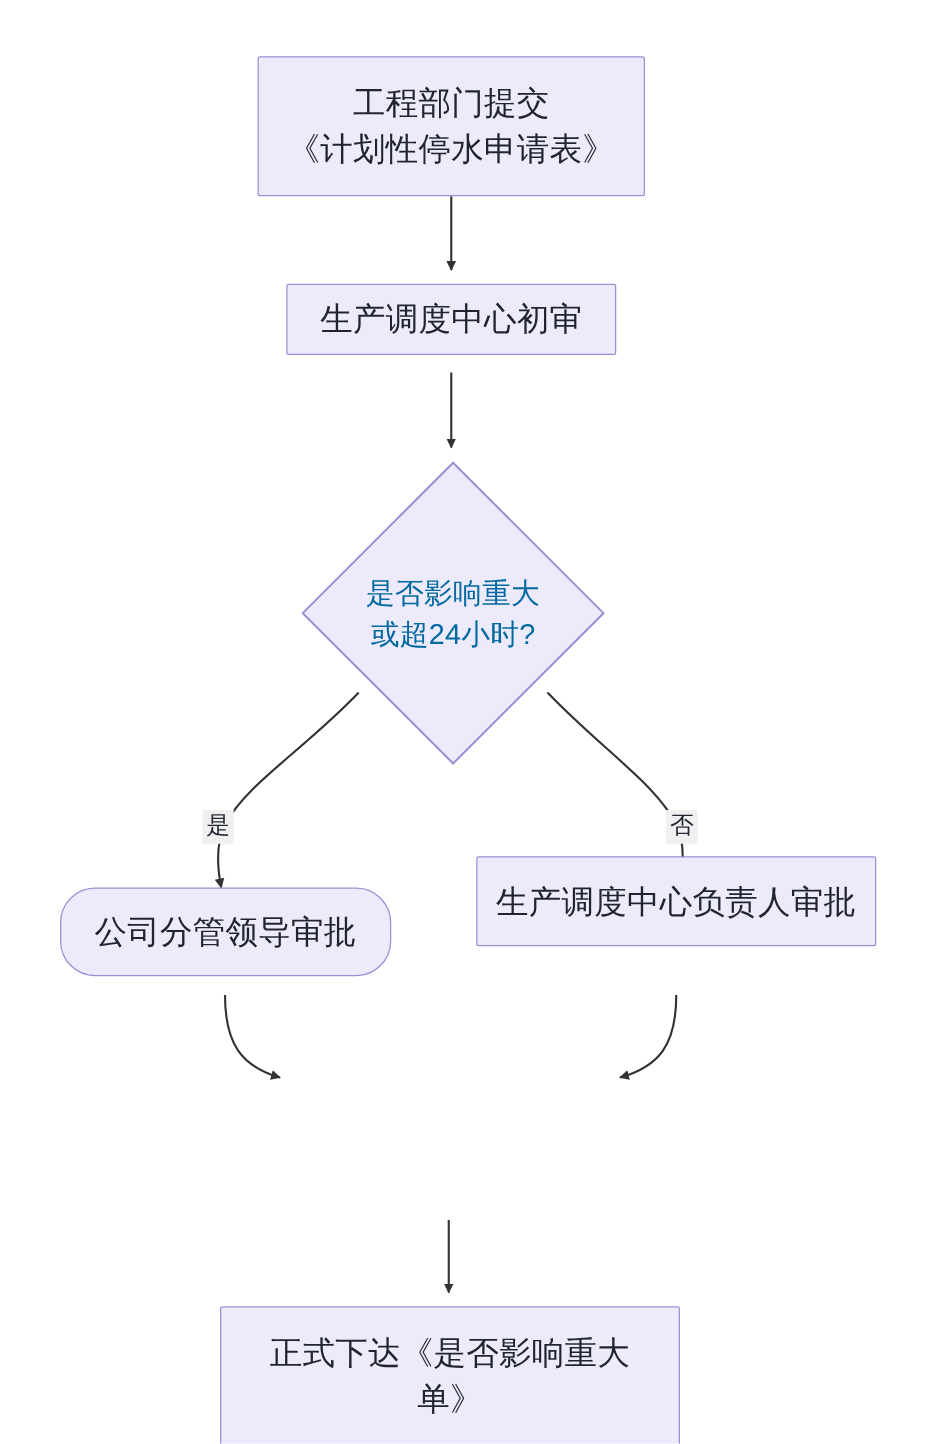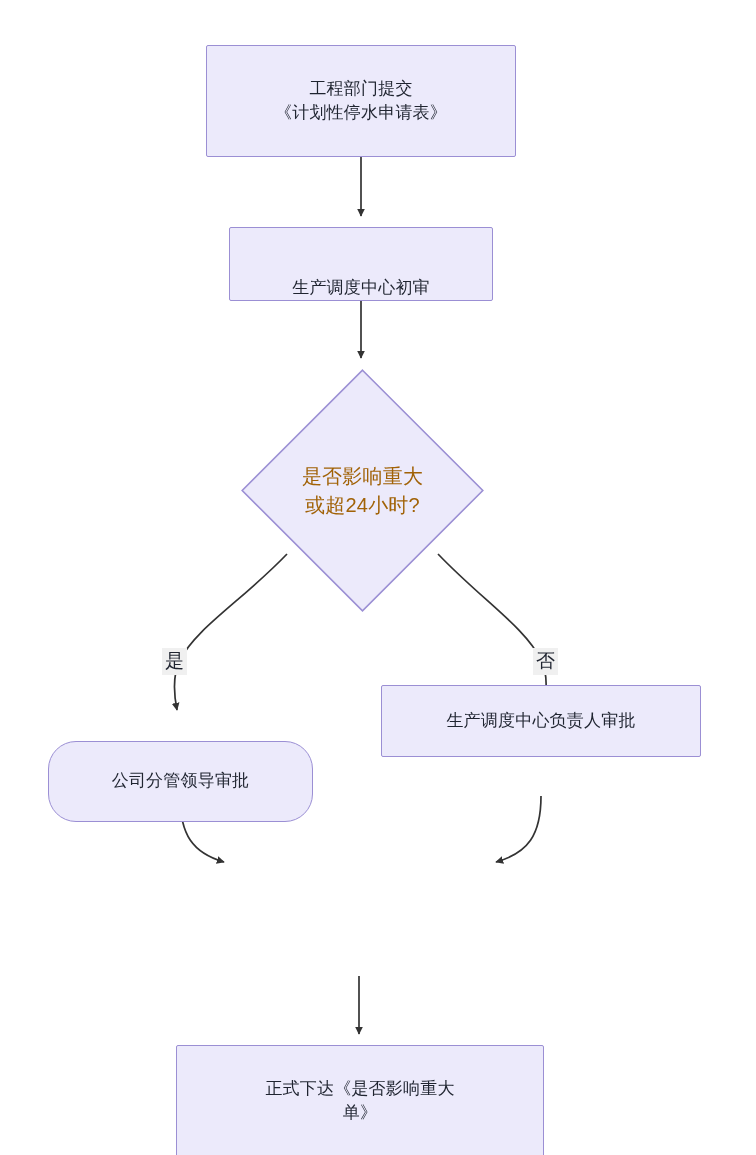--- a/index.html
+++ b/index.html
@@ -29,21 +29,21 @@
   .node {
     position: absolute;
     box-sizing: border-box;
     background: #ECEAFB;
     border: 1.4px solid #9B8FD4;
     color: #1f2430;
     display: flex;
     align-items: center;
     justify-content: center;
     text-align: center;
-    font-size: 17px;
+    font-size: 26px;
     line-height: 1.42;
     letter-spacing: 0.2px;
     white-space: pre-line;
     z-index: 2;
   }
   .node.rect {
     border-radius: 2px;
   }
   .diamond-wrap {
     position: absolute;
@@ -59,23 +59,23 @@
   .diamond-label {
     position: absolute;
     left: 0;
     top: 0;
     width: 100%;
     height: 100%;
     display: flex;
     align-items: center;
     justify-content: center;
     text-align: center;
-    font-size: 20px;
+    font-size: 23px;
     line-height: 1.42;
-    color: #a16207;
+    color: #0369a1;
     white-space: pre-line;
     letter-spacing: 0.2px;
   }
   .edge-label {
     position: absolute;
     background: #F0F0F0;
     color: #1f2430;
     font-size: 19px;
     line-height: 1.2;
     padding: 2px 3px;
@@ -108,33 +108,33 @@
     <path d="M 541,796 C 541,835 528,853 496,862" fill="none" stroke="#333333" stroke-width="1.7" marker-end="url(#arrowhead)"></path>
 
     <path d="M 359,976 L 359,1034" fill="none" stroke="#333333" stroke-width="1.7" marker-end="url(#arrowhead)"></path>
   </svg>
 
   <div class="node rect" style="left:206px; top:45px; width:310px; height:112px;">
     <span>工程部门提交
 《计划性停水申请表》</span>
   </div>
 
-  <div class="node rect" style="left:229px; top:227px; width:264px; height:74px;align-items:flex-end;">
+  <div class="node rect" style="left:229px; top:227px; width:264px; height:57px;">
     <span>生产调度中心初审</span>
   </div>
 
   <div class="diamond-wrap" style="left:241px; top:369px; width:243px; height:243px;">
     <svg class="diamond-shape" viewBox="0 0 243 243" xmlns="http://www.w3.org/2000/svg">
       <polygon points="121.5,1.2 241.8,121.5 121.5,241.8 1.2,121.5" fill="#ECEAFB" stroke="#9B8FD4" stroke-width="1.6"></polygon>
     </svg>
     <div class="diamond-label">是否影响重大
 或超24小时?</div>
   </div>
 
-  <div class="node rect" style="left:48px; top:741px; width:265px; height:81px;border-radius:28px;">
+  <div class="node rect" style="left:48px; top:710px; width:265px; height:71px;border-radius:28px;">
     <span>公司分管领导审批</span>
   </div>
 
   <div class="node rect" style="left:381px; top:685px; width:320px; height:72px;">
     <span>生产调度中心负责人审批</span>
   </div>
 
 
   <div class="node rect" style="left:176px; top:1045px; width:368px; height:112px;">
     <span>正式下达《是否影响重大

